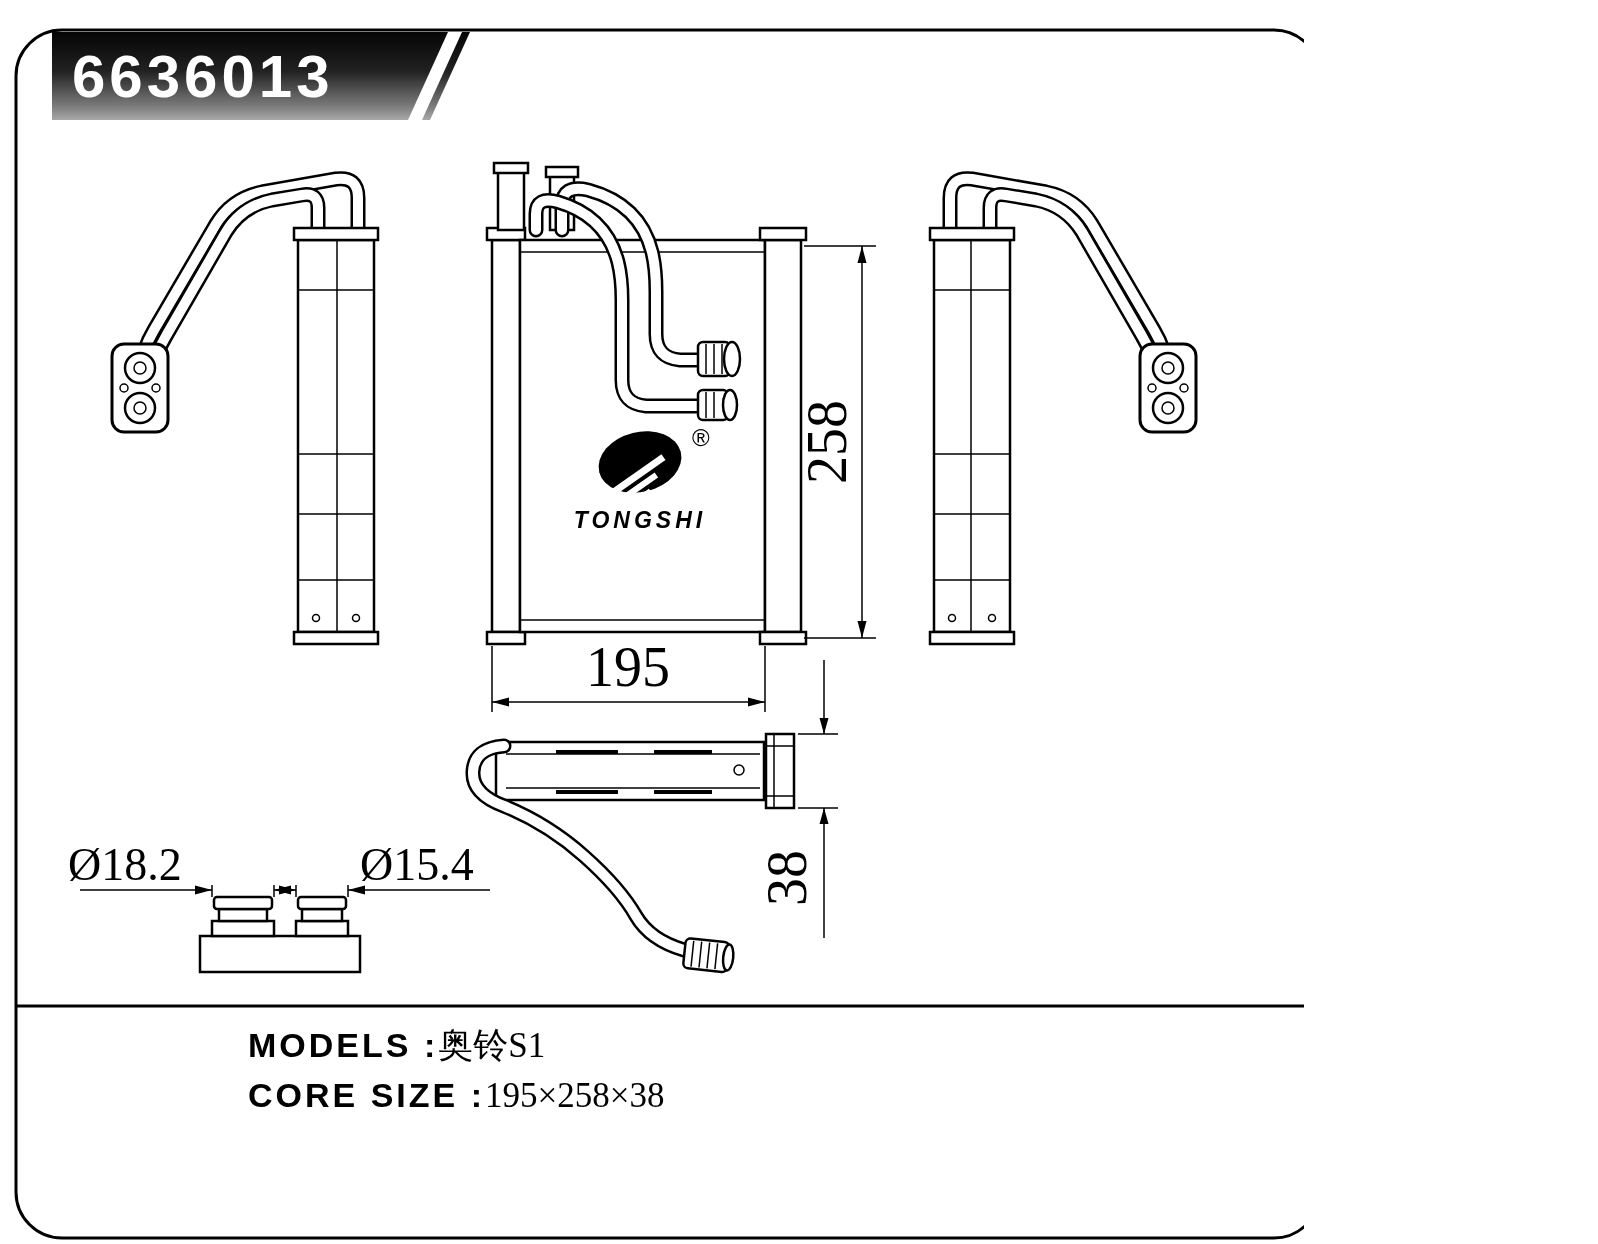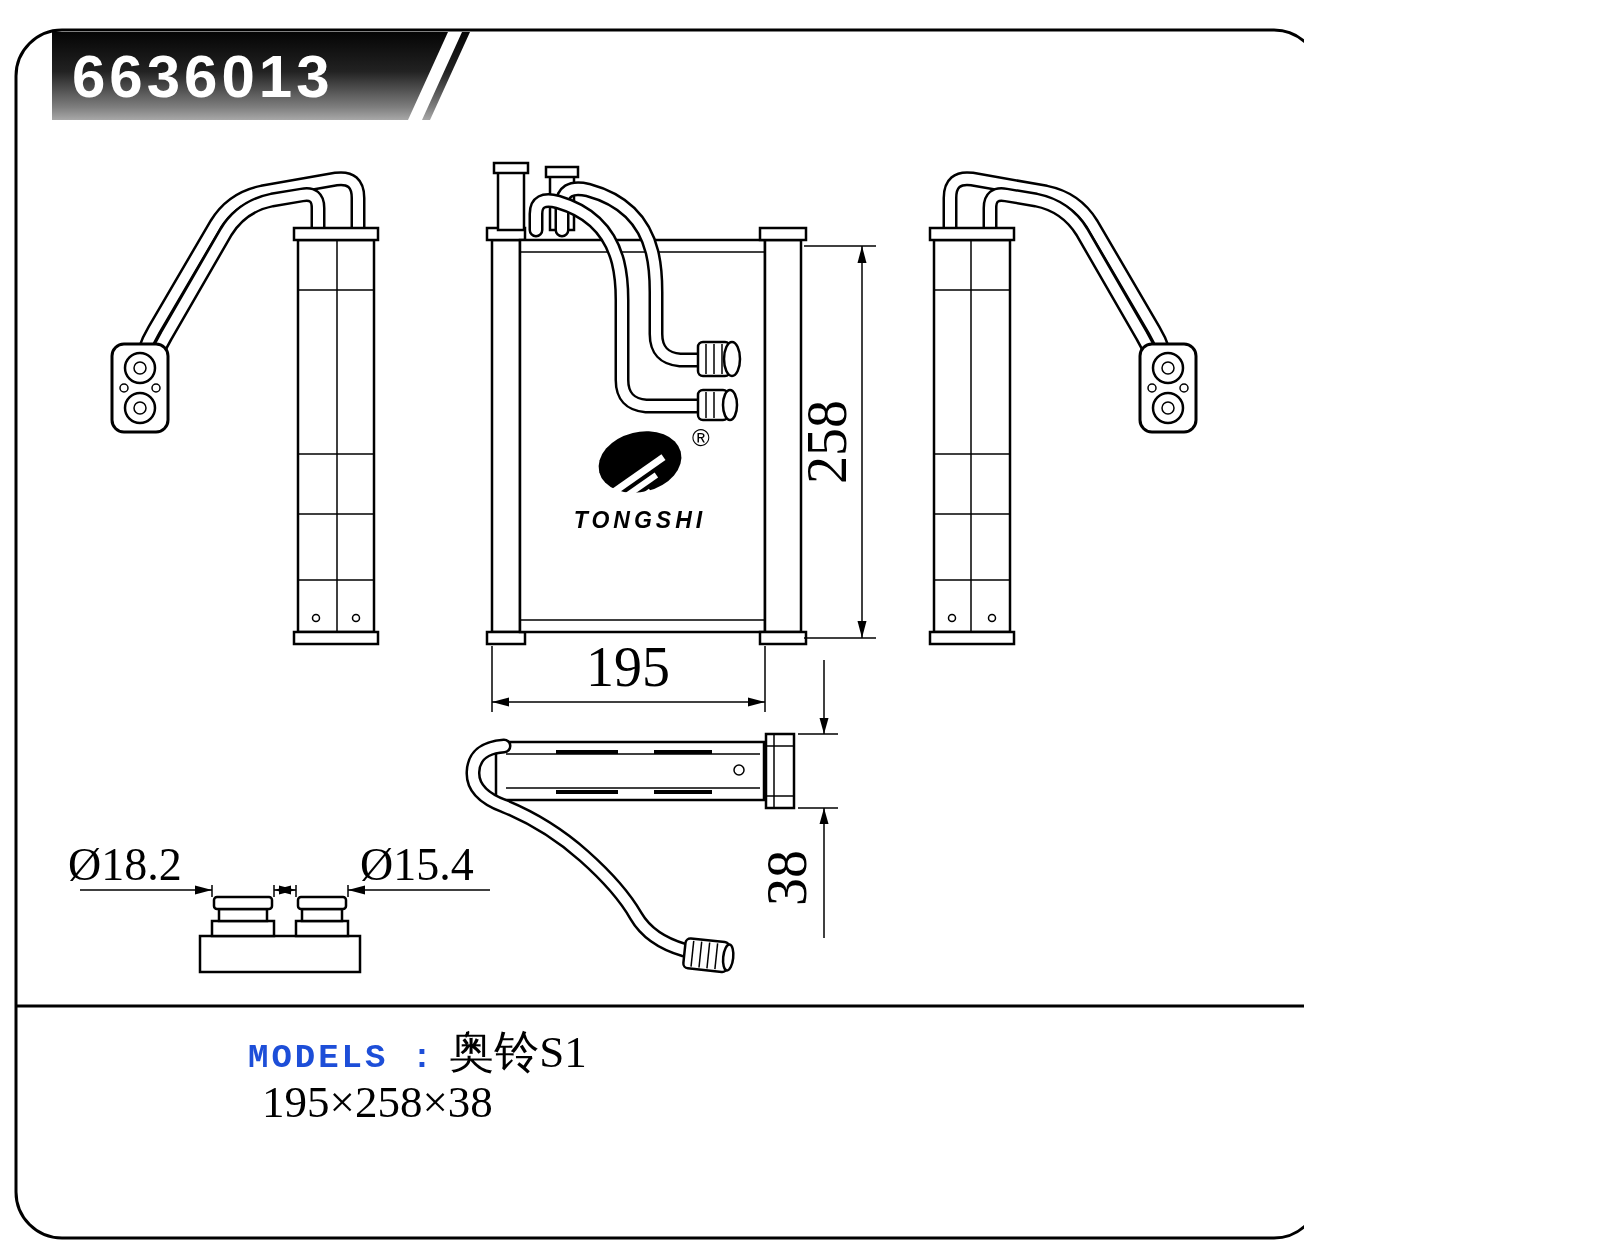--- a/index.html
+++ b/index.html
@@ -35,26 +35,26 @@
   .brand-name {
     font-family:"Liberation Sans",sans-serif; font-size:23px; font-weight:bold;
     font-style:italic; letter-spacing:4px; fill:#000;
   }
   .specs {
     position:absolute; left:248px; top:1022px;
     display:flex; flex-direction:column;
   }
   .spec-row { height:54px; display:flex; align-items:baseline; white-space:pre; }
   .spec-label {
-    font-family:Liberation Mono, monospace;
-    font-weight:bold; font-size:34px; letter-spacing:3px; color:#1d4ed8;
+    font-family:Liberation Sans, sans-serif;
+    font-weight:bold; font-size:34px; letter-spacing:3px; color:#000000;
   }
   .spec-value {
     font-family:"Liberation Serif","DejaVu Serif",serif;
-    font-size:45px; color:#000; margin-left:14px;
+    font-size:35px; color:#000; 
   }
 </style>
 </head>
 <body>
 
 <div class="page">
 
 <svg width="1598" height="1244" viewBox="0 0 1598 1244" xmlns="http://www.w3.org/2000/svg">
   <defs>
     <linearGradient id="bannerGrad" x1="0" y1="0" x2="0" y2="1">
@@ -256,17 +256,18 @@
   </g>
 </svg>
 
 
 <div class="specs">
   <div class="spec-row">
     <span class="spec-label">MODELS :</span>
     <span class="spec-value">奥铃S1</span>
   </div>
   <div class="spec-row">
+    <span class="spec-label">CORE SIZE :</span>
     <span class="spec-value">195×258×38</span>
   </div>
 </div>
 
 </div>
 
 </body></html>

